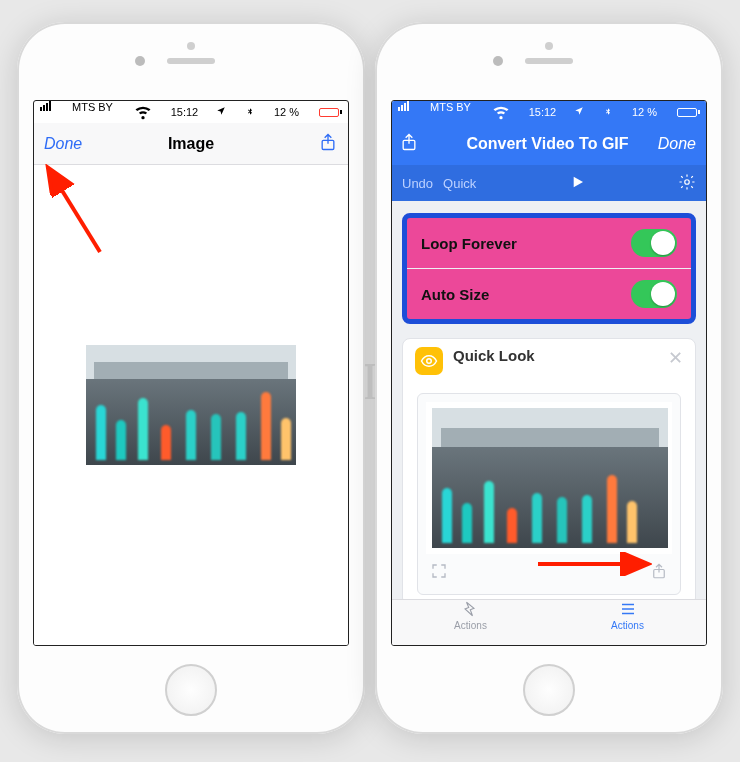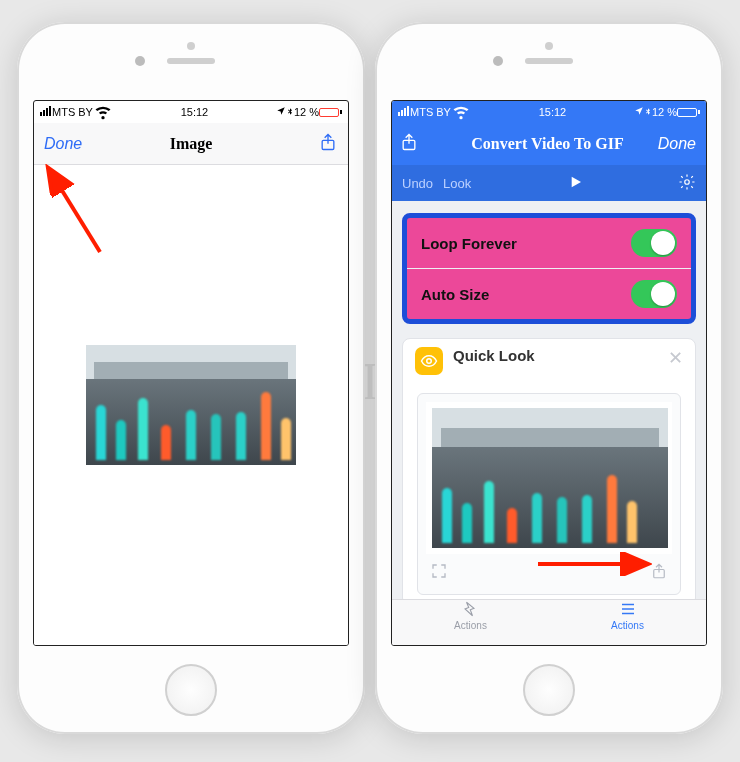--- a/index.html
+++ b/index.html
@@ -61,21 +61,21 @@
   }
   
   .statusbar {
     height: 22px;
     display:flex; align-items:center; justify-content:space-between;
     font-size: 11px;
     padding: 0 6px;
     color:#000;
   }
   .statusbar.blue { background:#3478f6; color:#fff;}
-  .status-left, .status-right { display:flex; align-items:center; gap:0;}
+  .status-left, .status-right { display:flex; gap:20px;}
   .signal span{ display:inline-block; width:2px; background:currentColor; margin-right:1px;}
   .signal span:nth-child(1){height:4px;} .signal span:nth-child(2){height:6px;}
   .signal span:nth-child(3){height:8px;} .signal span:nth-child(4){height:10px;}
   .batt {
     display:inline-flex; align-items:center;
   }
   .batt-body{
     width:20px;height:9px;border:1px solid currentColor;border-radius:2px;position:relative;padding:1px;
   }
   .batt-body.red{border-color:#ff3b30;}
@@ -83,21 +83,21 @@
   .batt-tip{width:2px;height:4px;background:currentColor;margin-left:1px;}
   .batt-body.red + .batt-tip{}
   
   .navbar {
     height: 42px;
     display:flex; align-items:center; justify-content:space-between;
     padding: 0 10px;
     border-bottom: 1px solid #dcdce0;
     background: #f8f8f9;
   }
-  .navbar .title { font-weight:600; font-size:16px;font-family:Liberation Serif, serif; }
+  .navbar .title { font-weight:600; font-size:16px; }
   .navbar .side { color:#2e6cf6; font-size:16px; min-width:50px;font-style:italic;}
   .navbar .side.right{text-align:right;}
   
   .navbar.blue{
     background:#3478f6;color:#fff;border-bottom:none;padding-left:7px;
   }
   .navbar.blue .title{ color:#fff;}
   .navbar.blue .side{ color:#fff;}
   
   .toolbar-blue{
@@ -313,21 +313,21 @@
               <rect x="5" y="10" width="14" height="11" rx="1.5"></rect>
           </svg>
         </span>
         <span class="title">Convert Video To GIF</span>
         <span class="side right" style="text-align:right">Done</span>
       </div>
 
       <div class="toolbar-blue">
         <div class="ur">
           <span>Undo</span>
-          <span>Look</span>
+          <span>Quick</span>
         </div>
         <span class="play">
           <svg width="16" height="16" viewBox="0 0 24 24">
               <path fill="#fff" d="M7 4l14 8L7 20z"></path>
             </svg>
         </span>
         <span class="gear">
           <svg width="18" height="18" viewBox="0 0 24 24" fill="none" stroke="#fff" stroke-width="1.6">
               <circle cx="12" cy="12" r="3"></circle>
               <path d="M12 2v3M12 19v3M4.2 4.2l2.1 2.1M17.7 17.7l2.1 2.1M2 12h3M19 12h3M4.2 19.8l2.1-2.1M17.7 6.3l2.1-2.1"></path>

